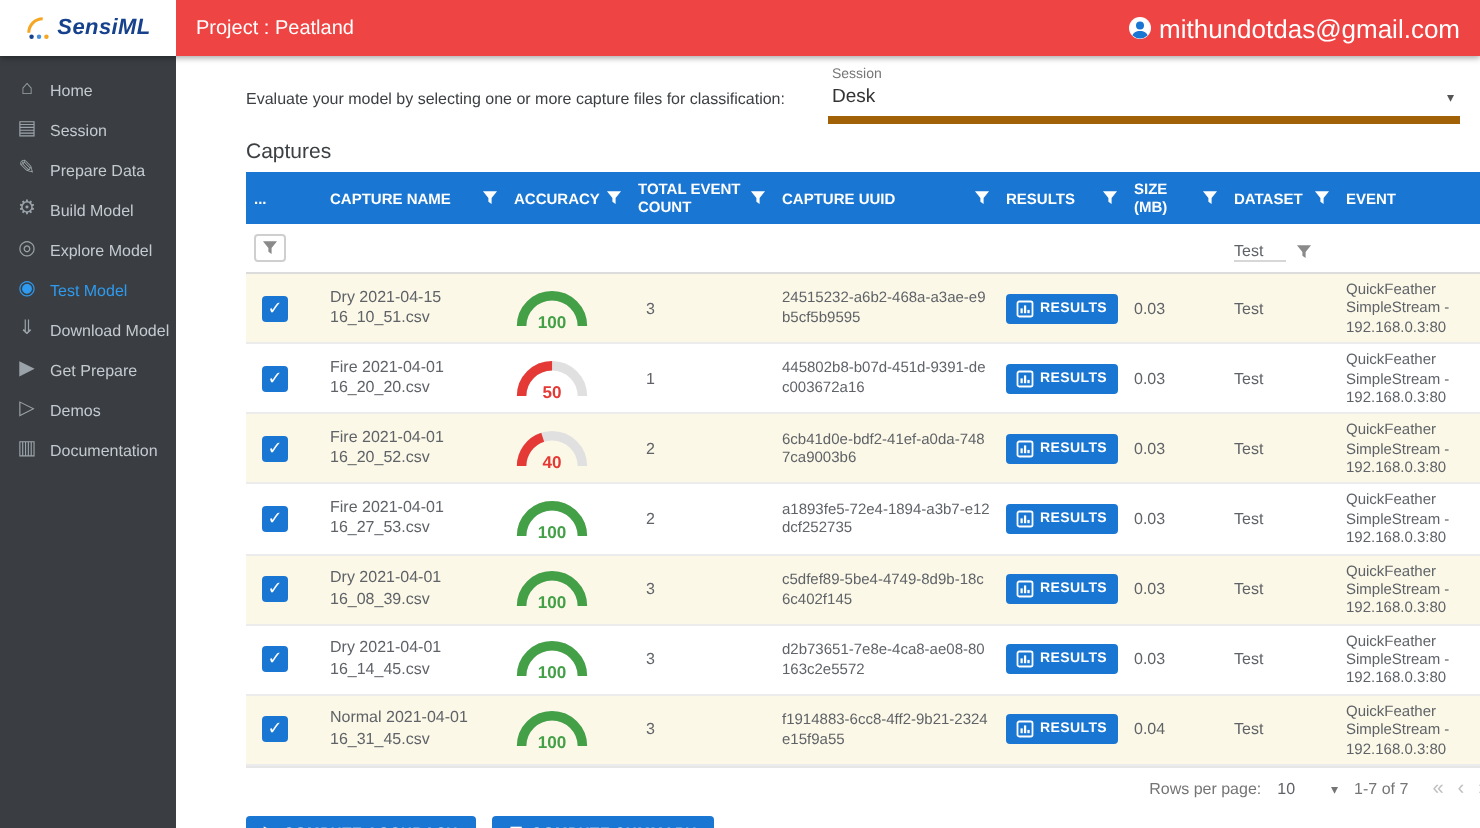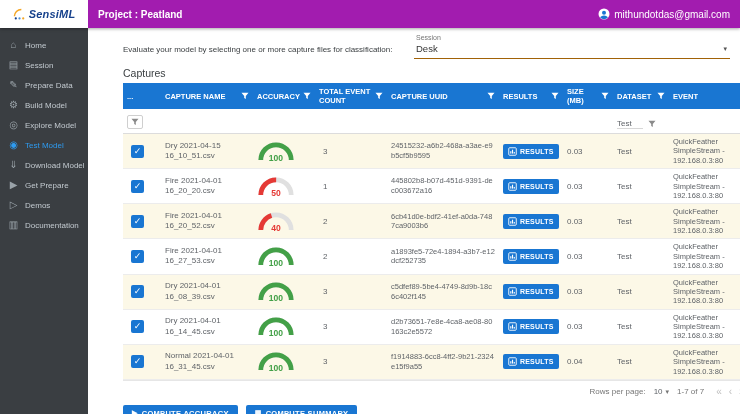--- a/index.html
+++ b/index.html
@@ -1,43 +1,43 @@
 <!DOCTYPE html>
 <html><head>
 <meta charset="utf-8">
 <style>
   html,body{margin:0;padding:0;width:740px;height:414px;overflow:hidden;
     font-family:"Liberation Sans",sans-serif;background:#fff;}
   *{box-sizing:border-box;}
 
   
-  .topbar{position:fixed;top:0;left:0;width:740px;height:28px;background:#a21caf;
+  .topbar{position:fixed;top:0;left:0;width:740px;height:28px;background:#ef4444;
     display:flex;z-index:20;box-shadow:0 1px 3px rgba(0,0,0,.35);}
   .logo-box{width:88px;height:28px;background:#fff;display:flex;align-items:center;
     justify-content:center;gap:3px;flex-shrink:0;}
   .logo-text{color:#16418c;font-weight:bold;font-style:italic;font-size:11px;letter-spacing:.2px;}
   .topbar-main{flex:1;display:flex;align-items:center;padding:0 10px;color:#fff;}
-  .project-title{font-size:10px;font-weight:bold;}
-  .account{margin-left:auto;display:flex;align-items:center;gap:4px;font-size:10px;cursor:pointer;}
+  .project-title{font-size:10px;font-weight:normal;}
+  .account{margin-left:auto;display:flex;align-items:center;gap:4px;font-size:13px;cursor:pointer;}
 
   
   .layout{display:flex;padding-top:28px;height:414px;}
   .sidebar{width:88px;background:#3a3e42;flex-shrink:0;padding-top:7px;height:386px;}
   .side-item{display:flex;align-items:center;gap:6px;padding:5px 4px 5px 8px;
     font-size:8px;color:#c3cad0;cursor:pointer;white-space:nowrap;}
   .side-item .glyph{width:11px;font-size:10px;line-height:10px;text-align:center;color:#9aa3a9;flex-shrink:0;}
   .side-item.active{color:#2e9bf0;}
   .side-item.active .glyph{color:#2e9bf0;}
 
   main{flex:1;padding:0 10px 0 8px;overflow:hidden;margin-left:27px;}
 
   
   .top-section{display:flex;justify-content:space-between;align-items:flex-start;margin-top:4px;}
   .instruction{font-size:8px;color:#3c4043;margin:13px 8px 0 0;}
-  .session-field{width:316px;flex-shrink:0;border-bottom:1px solid #a16207;
+  .session-field{width:316px;flex-shrink:0;border-bottom:4px solid #a16207;
     padding:2px 2px 4px 2px;position:relative;cursor:pointer;}
   .session-label{display:block;font-size:7px;color:#757575;}
   .session-value{display:block;font-size:9.5px;color:#333;margin-top:2px;}
   .session-caret{position:absolute;right:3px;bottom:5px;font-size:7px;color:#555;}
 
   .captures-title{font-size:10.5px;font-weight:400;color:#3c4043;margin:8px 0 4px 0;}
 
   
   table{border-collapse:collapse;table-layout:fixed;width:634px;}
   thead th{background:#1976d2;color:#fff;font-size:7.5px;font-weight:bold;text-align:left;
@@ -72,21 +72,21 @@
   .gauge-value{font-size:9px;font-weight:bold;font-family:"Liberation Sans",sans-serif;}
 
   .results-btn{background:#1976d2;color:#fff;border:none;border-radius:2px;font-size:7px;
     font-weight:bold;padding:3px 5px;display:inline-flex;align-items:center;gap:3px;
     cursor:pointer;letter-spacing:.2px;font-family:"Liberation Sans",sans-serif;}
   .results-icon{width:9px;height:9px;}
 
   
   .pagination{display:flex;justify-content:flex-end;align-items:center;gap:8px;
     font-size:8px;color:#757575;padding:6px 2px;border-top:1px solid #e6e6e6;width:634px;}
-  .rpp-select{display:inline-flex;align-items:center;gap:3px;cursor:pointer;color:#5f6368;}
+  .rpp-select{display:inline-flex;align-items:center;gap:18px;cursor:pointer;color:#5f6368;}
   .rpp-caret{font-size:7px;color:#757575;}
   .pager{display:inline-flex;align-items:center;gap:7px;margin-left:4px;}
   .pager span{color:#c0c0c0;font-size:10px;cursor:pointer;line-height:10px;}
 
   .actions{display:flex;gap:8px;margin-top:2px;}
   .action-btn{background:#1976d2;color:#fff;border:none;border-radius:2px;height:17px;
     display:inline-flex;align-items:center;gap:4px;padding:0 9px;font-size:7.5px;
     font-weight:bold;letter-spacing:.3px;cursor:pointer;font-family:"Liberation Sans",sans-serif;}
   .action-btn .btn-glyph{font-size:7px;}
 </style>

